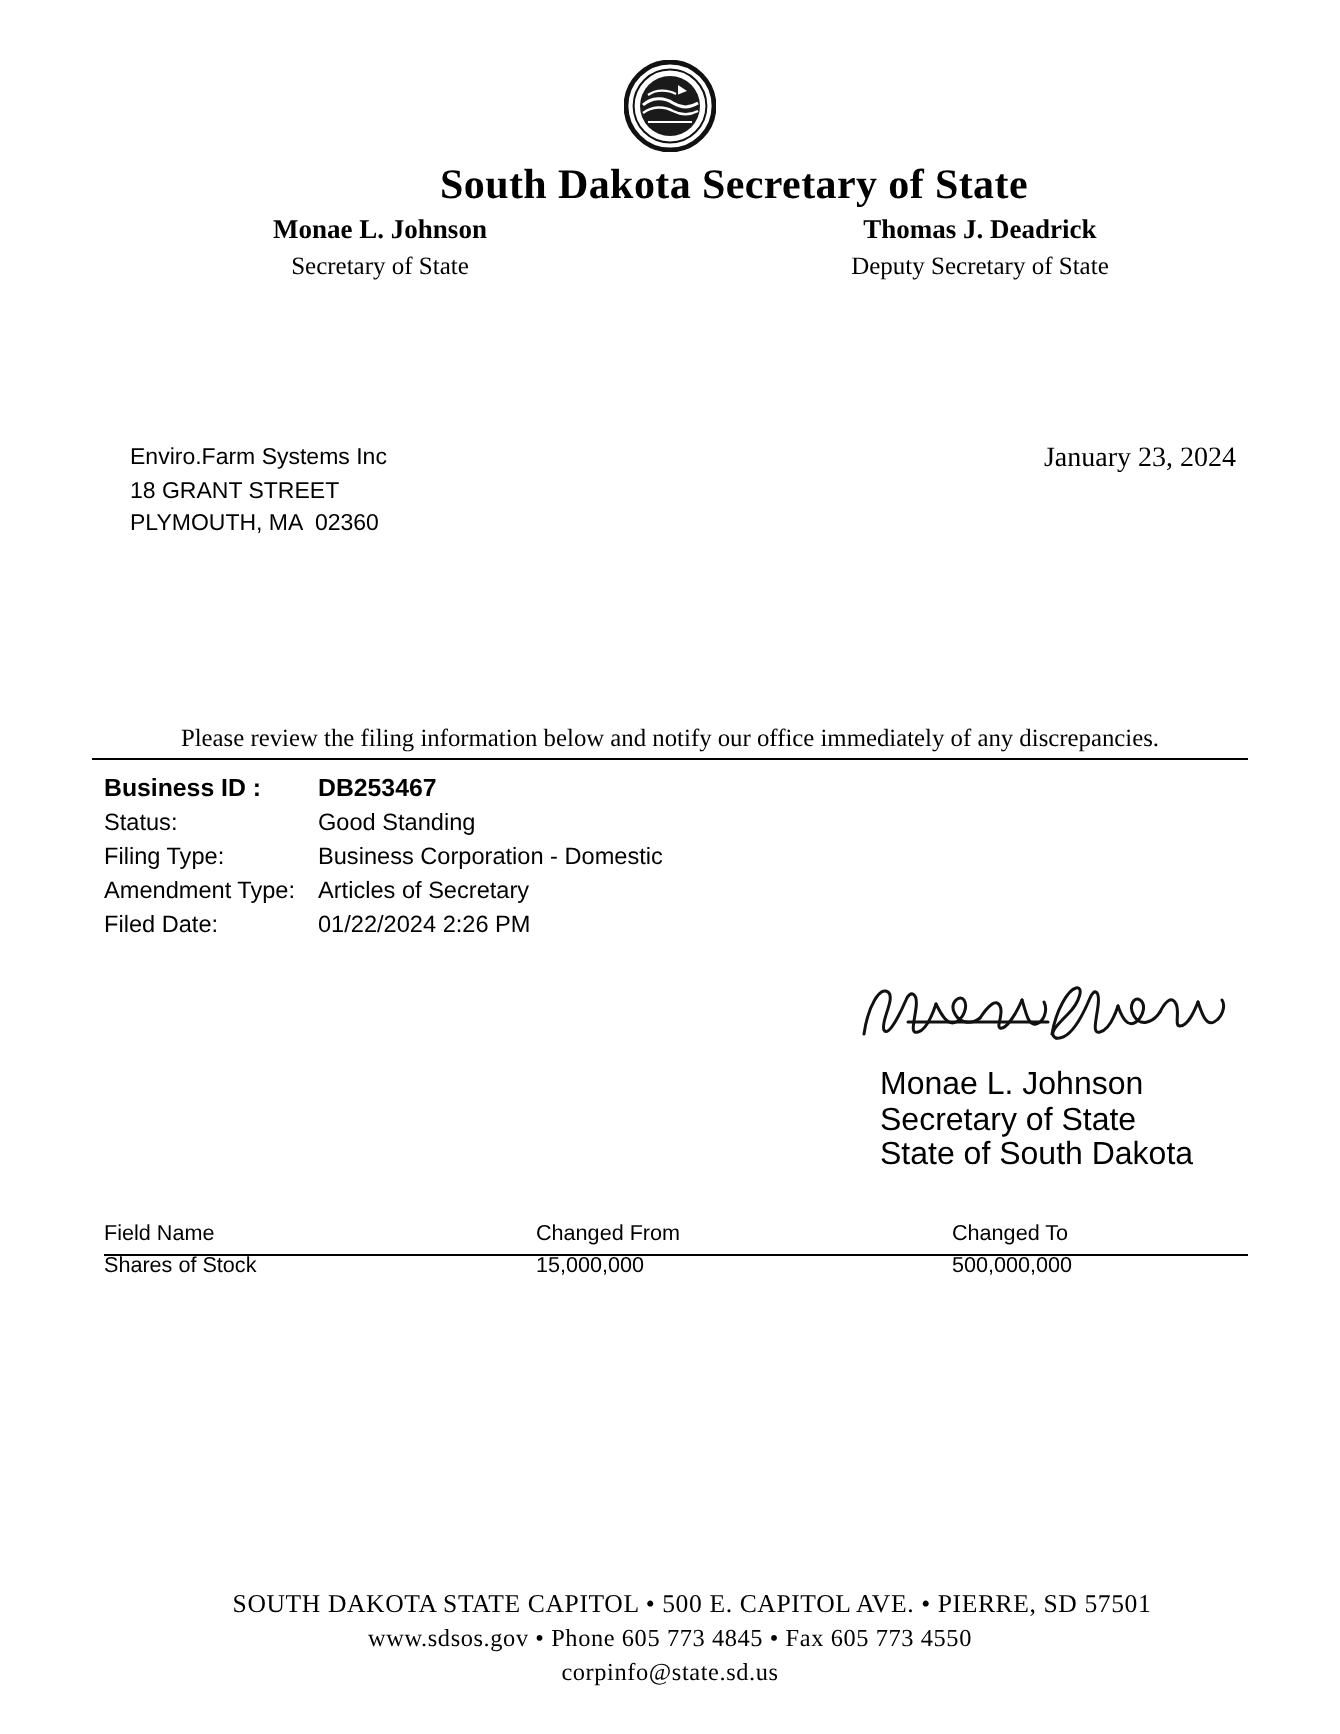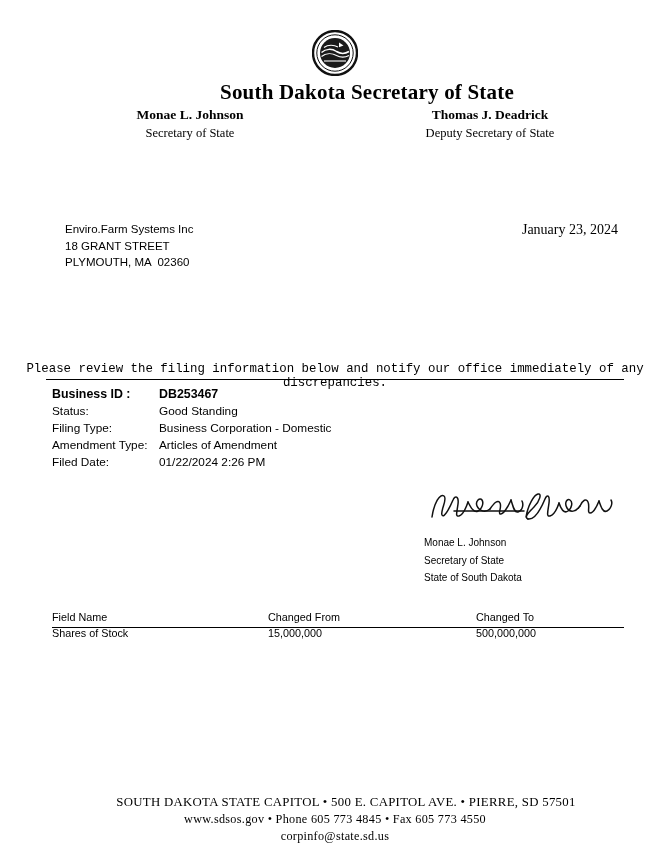--- a/index.html
+++ b/index.html
@@ -100,21 +100,21 @@
     font-family: "Liberation Sans", sans-serif;
     font-weight: bold;
     font-size: 14.5px;
   }
   .notice {
     position: absolute;
     top: 362px;
     left: 0;
     width: 670px;
     text-align: center;
-    font-family: Liberation Mono, monospace;
+    font-family: Liberation Serif, serif;
     font-size: 12.4px;
   }
   .rule {
     position: absolute;
     background: #000;
     height: 1px;
   }
   .rule-top {
     top: 379px;
     left: 46px;
@@ -148,23 +148,23 @@
   .sig-script {
     position: absolute;
     top: 487px;
     left: 428px;
     width: 190px;
     height: 40px;
   }
   .sig-block {
     position: absolute;
     top: 534px;
-    left: 424px;
-    font-family: "Liberation Sans", sans-serif;
-    font-size: 10px;
+    left: 440px;
+    font-family: "Liberation Sans", sans-serif;
+    font-size: 16px;
     line-height: 17.5px;
     white-space: pre;
   }
 
   
   .chg {
     position: absolute;
     top: 611px;
     left: 52px;
     width: 572px;
@@ -250,21 +250,21 @@
     <div class="row">
       <span class="lbl">Status:</span>
       <span class="val">Good Standing</span>
     </div>
     <div class="row">
       <span class="lbl">Filing Type:</span>
       <span class="val">Business Corporation - Domestic</span>
     </div>
     <div class="row">
       <span class="lbl">Amendment Type:</span>
-      <span class="val">Articles of Amendment</span>
+      <span class="val">Articles of Secretary</span>
     </div>
     <div class="row">
       <span class="lbl">Filed Date:</span>
       <span class="val">01/22/2024 2:26 PM</span>
     </div>
   </div>
 
   <div class="sig-script">
     <svg width="190" height="40" viewBox="0 0 190 40" xmlns="http://www.w3.org/2000/svg">
       <g fill="none" stroke="#111" stroke-width="1.5" stroke-linecap="round">

